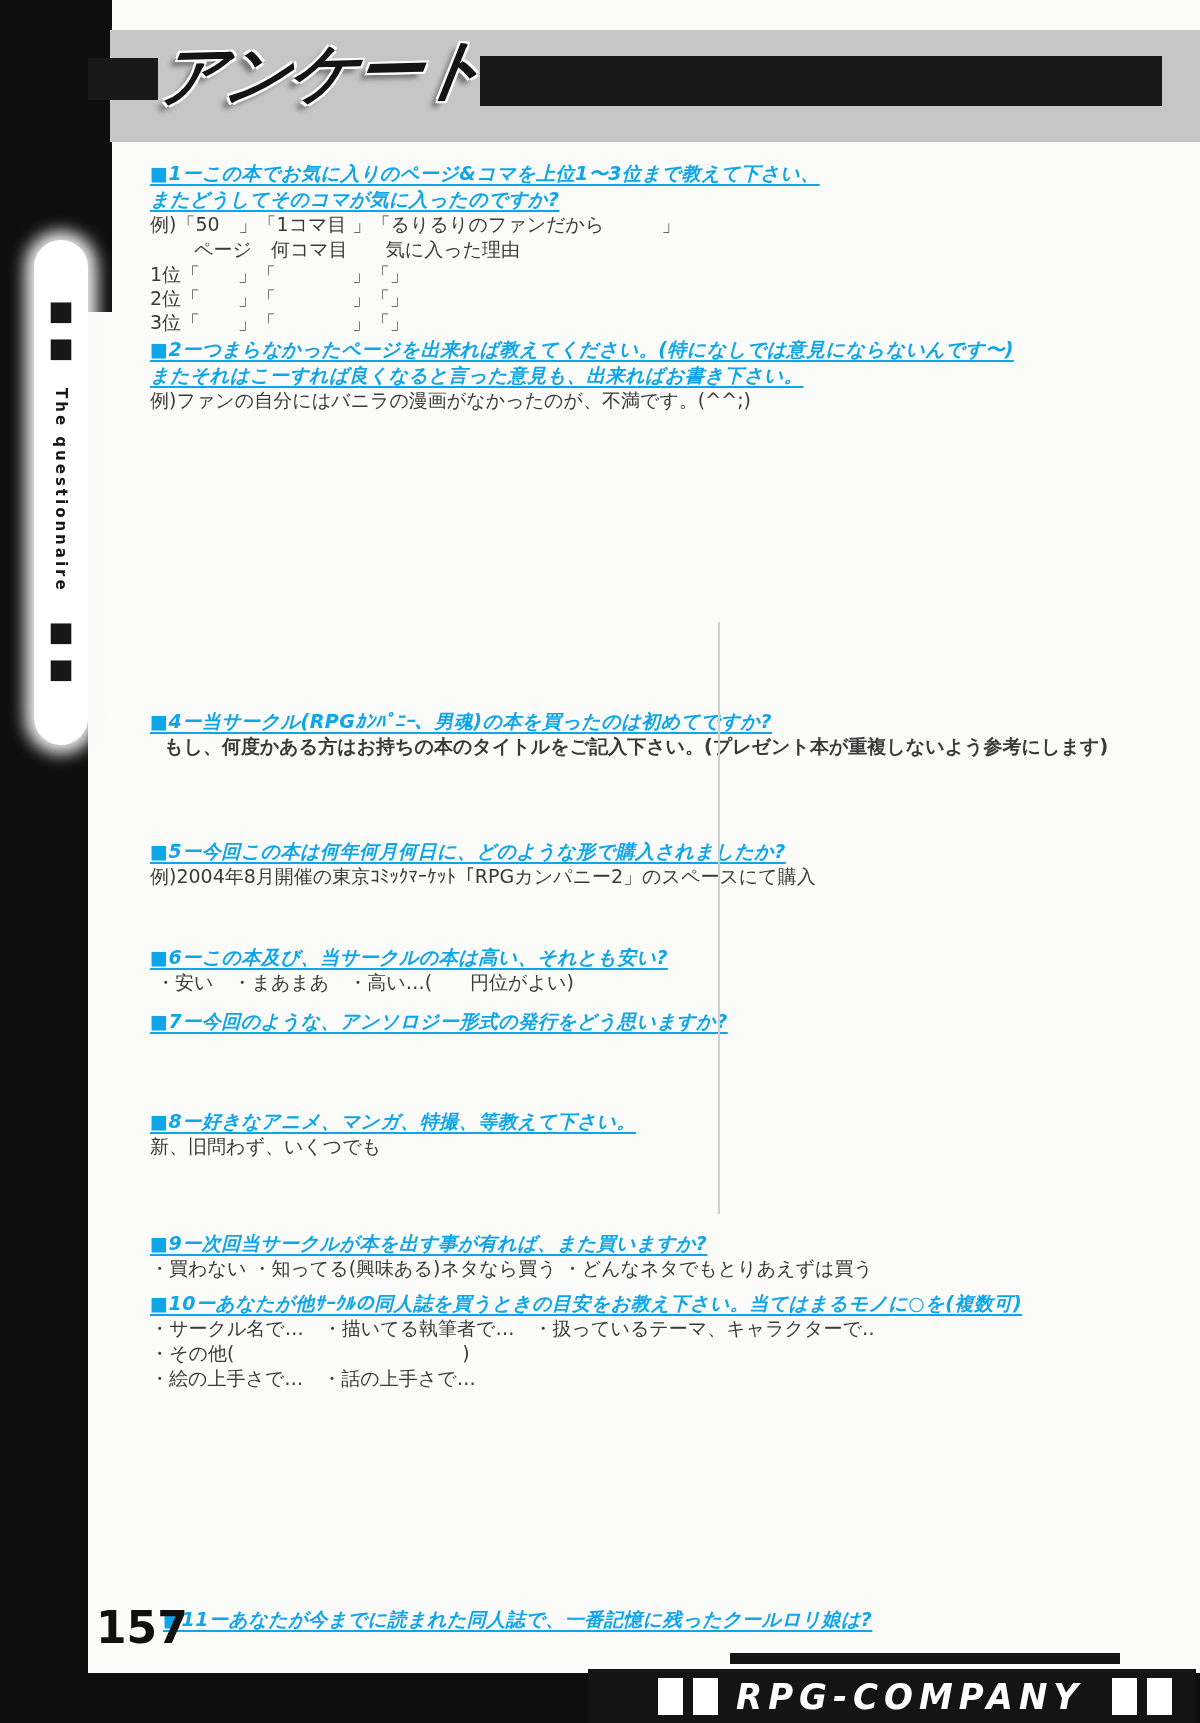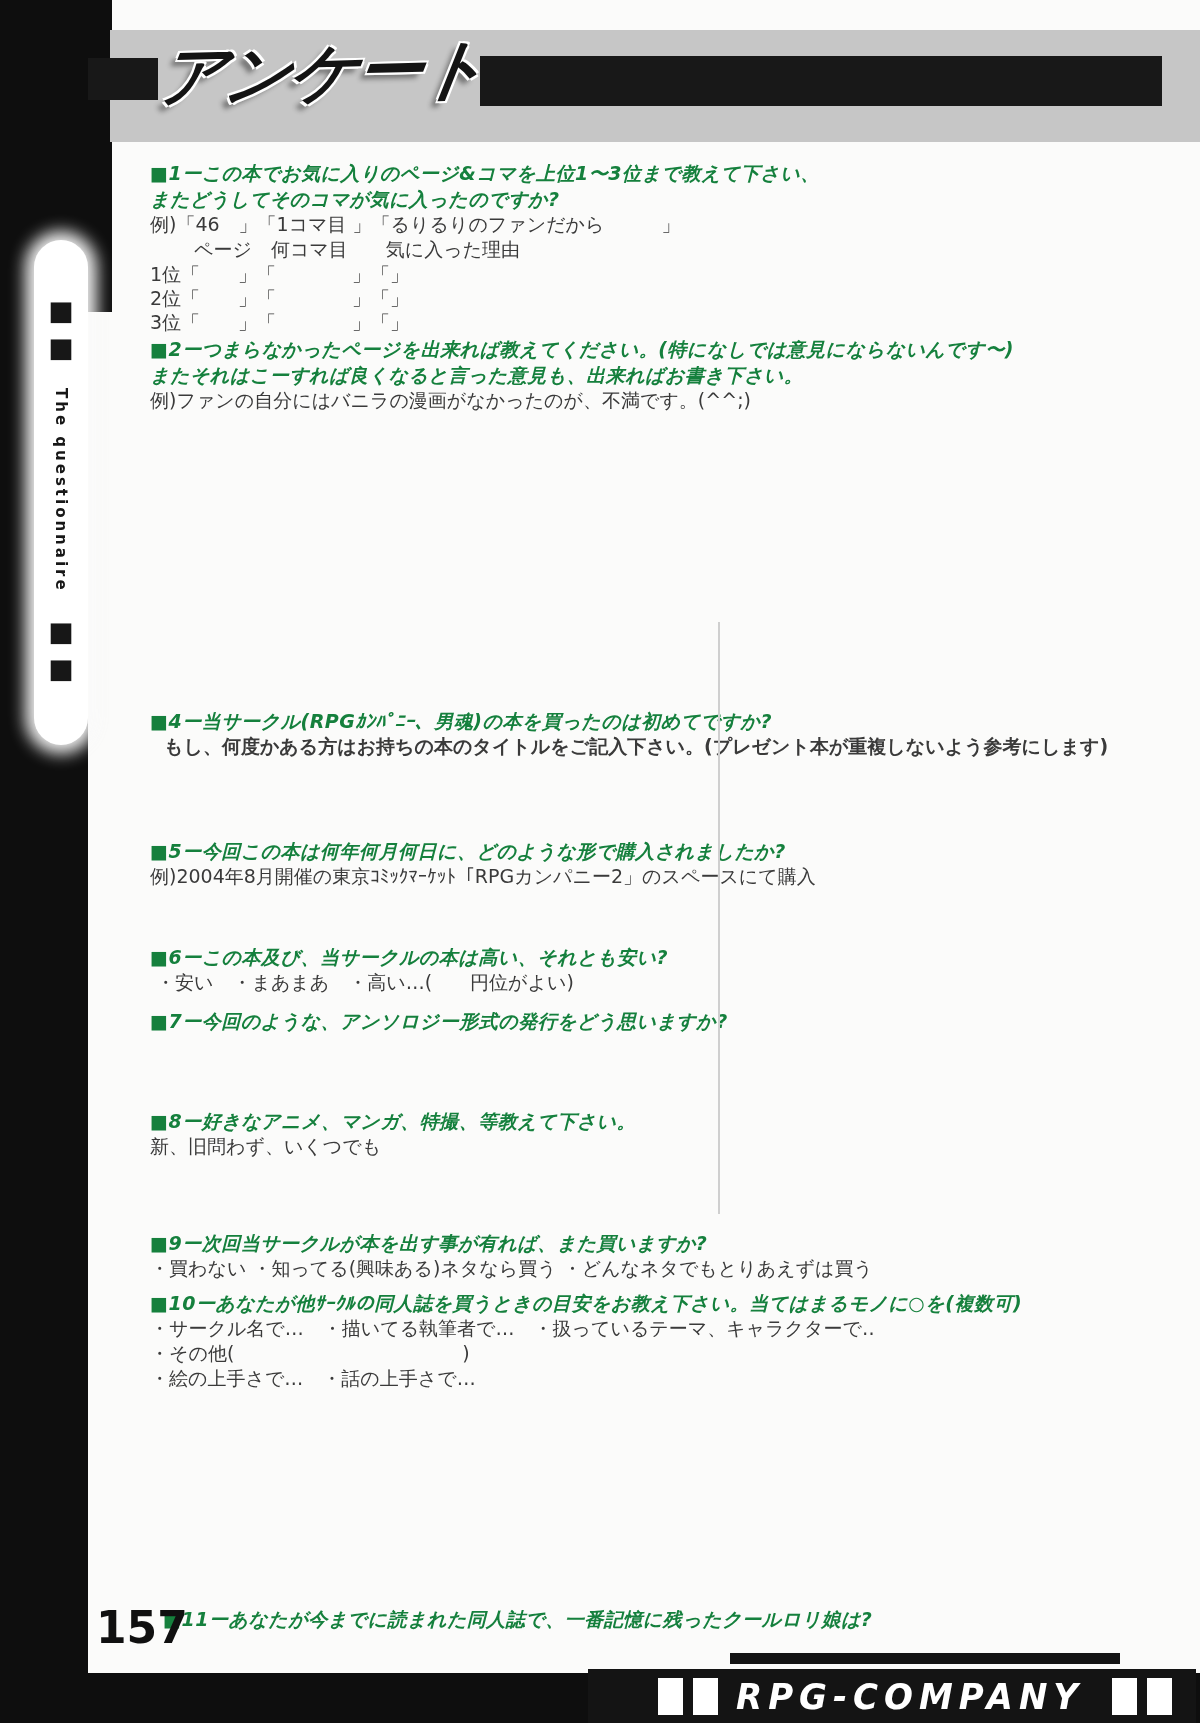--- a/index.html
+++ b/index.html
@@ -45,22 +45,22 @@
   }
   .vstrip-inner .sq { font-size:27px; line-height:1; letter-spacing:6px; padding-bottom:14px; }
   .vstrip-inner .sq.bottom { padding-bottom:0; padding-top:2px; }
   .vstrip-inner .vtext {
     font-size:15px; font-weight:bold; letter-spacing:3px; padding-bottom:16px;
   }
 
   .q { position:absolute; font-size:19px; line-height:25px; color:#333; }
   .q .hline { line-height:26px; white-space:nowrap; }
   .q .h {
-    font-weight:bold; font-style:italic; color:#15803d;
-    text-decoration-thickness:2px; text-underline-offset:4px;
+    font-weight:bold; font-style:italic; color:#0ea5e9;
+    text-decoration:underline; text-decoration-thickness:2px; text-underline-offset:4px;
     letter-spacing:0.5px;
   }
   .q .b { color:#3a3a3a; white-space:nowrap; }
   .q .cols { padding-left:44px; }
   .q .row { display:flex; justify-content:flex-start; line-height:24px; }
 
   .artifact-line { position:absolute; left:718px; top:622px; width:2px; height:592px; background:#cfcfcf; }
 
   .pageno {
     position:absolute; left:96px; top:1602px;
@@ -97,21 +97,21 @@
     <div class="vstrip-inner">
       <span class="sq">■■</span>
       <span class="vtext">The questionnaire</span>
       <span class="sq bottom">■■</span>
     </div>
   </div>
 
   <section class="q" style="left:150px; top:160px; width:918px;">
     <div class="hline"><span class="h">■1ーこの本でお気に入りのページ&amp;コマを上位1〜3位まで教えて下さい、</span></div>
     <div class="hline"><span class="h">またどうしてそのコマが気に入ったのですか?</span></div>
-    <div class="b">例)「46　」「1コマ目 」「るりるりのファンだから　　　」</div>
+    <div class="b">例)「50　」「1コマ目 」「るりるりのファンだから　　　」</div>
     <div class="b cols">ページ　何コマ目　　気に入った理由</div>
     <div class="b row">
       <span>1位「　　」「　　　　」「</span>
       <span>」</span>
     </div>
     <div class="b row">
       <span>2位「　　」「　　　　」「</span>
       <span>」</span>
     </div>
     <div class="b row">

